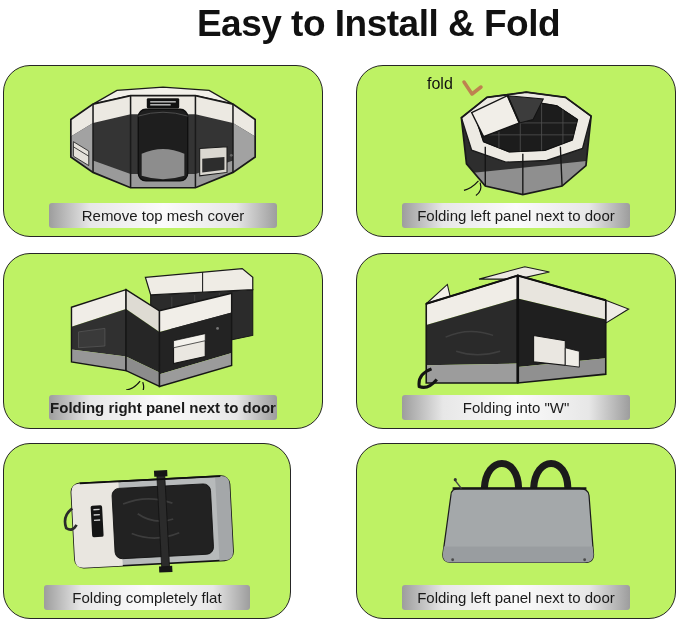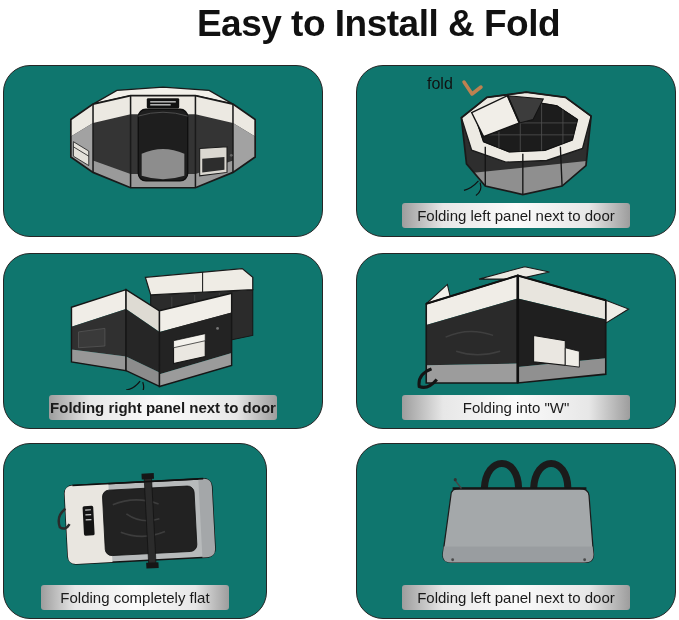--- a/index.html
+++ b/index.html
@@ -6,28 +6,28 @@
   body{
     width:679px;height:620px;position:relative;background:#ffffff;
     font-family:"Liberation Sans", sans-serif;overflow:hidden;
   }
   .title{
     position:absolute;top:0;left:0;width:679px;height:50px;
     text-align:center;font-size:37px;font-weight:700;color:#111;
     letter-spacing:-0.5px;line-height:48px;margin-left:39px;
   }
   .card{
-    position:absolute;background:#0f766e;border:1.6px solid #262626;
+    position:absolute;background:#bef264;border:1.6px solid #262626;
     border-radius:27px;box-sizing:border-box;
   }
   .card.c1{left:3px;  top:65px;  width:320px;height:172px;}
   .card.c2{left:356px; top:65px;  width:320px;height:172px;}
   .card.c3{left:3px;  top:253px; width:320px;height:176px;font-weight:bold;}
   .card.c4{left:356px; top:253px; width:320px;height:176px;}
-  .card.c5{left:3px;  top:443px; width:264px;height:176px;}
+  .card.c5{left:3px;  top:443px; width:288px;height:176px;}
   .card.c6{left:356px; top:443px; width:320px;height:176px;}
   .illus{
     position:absolute;left:0;top:4px;width:100%;height:calc(100% - 42px);
   }
   .caption-bar{
     position:absolute;left:14%;width:72%;bottom:8px;height:25px;
     border-radius:3px;
     background:linear-gradient(to right,#9d9d9d 0%,#e7e7e7 18%,#fbfbfb 50%,#e7e7e7 82%,#9d9d9d 100%);
     display:flex;align-items:center;justify-content:center;
     font-size:15px;color:#1a1a1a;white-space:nowrap;
@@ -65,20 +65,21 @@
     <rect x="141" y="33" width="38" height="12" rx="1.5" fill="#101010"></rect>
     <rect x="145" y="36.5" width="30" height="1.6" fill="#c9c9c9"></rect>
     <rect x="145" y="40" width="24" height="1.6" fill="#c9c9c9"></rect>
     <path d="M55,84 L73,95 L73,112 L55,101 Z" fill="#e4e1da" stroke="#222" stroke-width="1"></path>
     <path d="M55,90 L73,101" stroke="#222" stroke-width="1"></path>
     <path d="M203,92 L235,90 L235,120 L203,124 Z" fill="#dbd8d1" stroke="#1a1a1a" stroke-width="1.2"></path>
     <path d="M206,104 L232,102 L232,117 L206,120 Z" fill="#2d2d2d"></path>
     <circle cx="240" cy="100" r="1.6" fill="#666"></circle>
     <path d="M52,58 L78,40 L122,30 L198,30 L242,40 L268,58 L268,102 L242,120 L198,138 L122,138 L78,120 L52,102 Z" fill="none" stroke="#1a1a1a" stroke-width="2"></path>
   </svg>
+  <div class="caption-bar">Remove top mesh cover</div>
 </div>
 
 <div class="card c2">
   <svg class="illus" viewBox="0 0 320 150" preserveAspectRatio="xMidYMid meet">
     <defs>
       <clipPath id="c2p">
           <path d="M96,56 L126,32 L172,26 L218,32 L248,54 L242,112 L214,136 L168,146 L124,136 L102,110 Z"></path>
         </clipPath>
       <clipPath id="c2i">
           <path d="M114,60 L136,42 L172,36 L208,42 L232,58 L226,82 L194,94 L152,96 L122,84 Z"></path>

